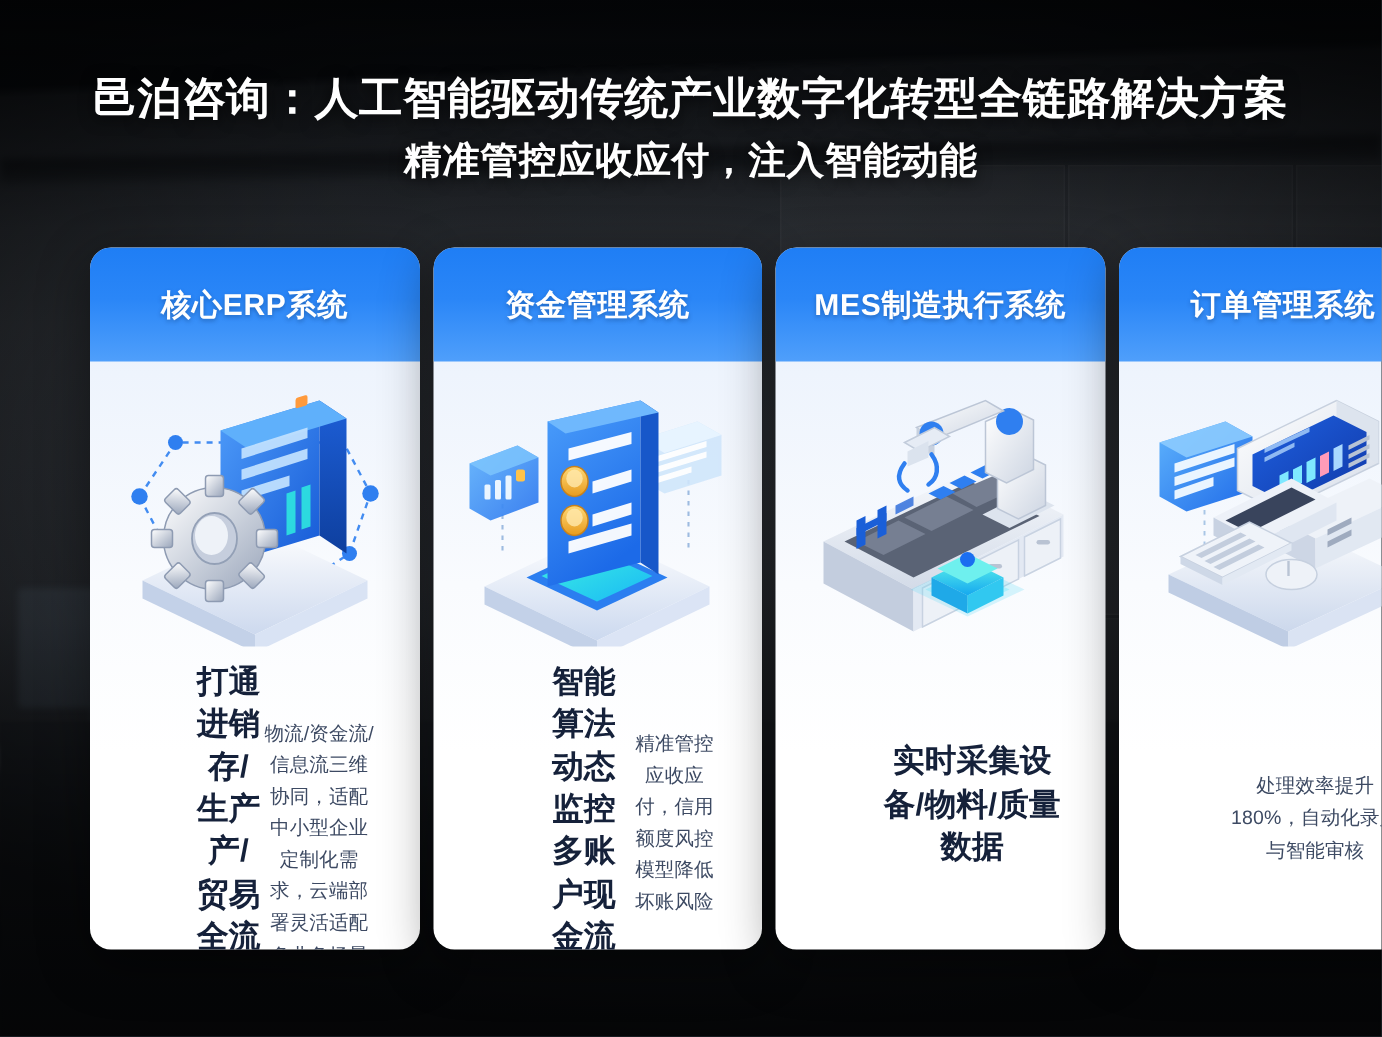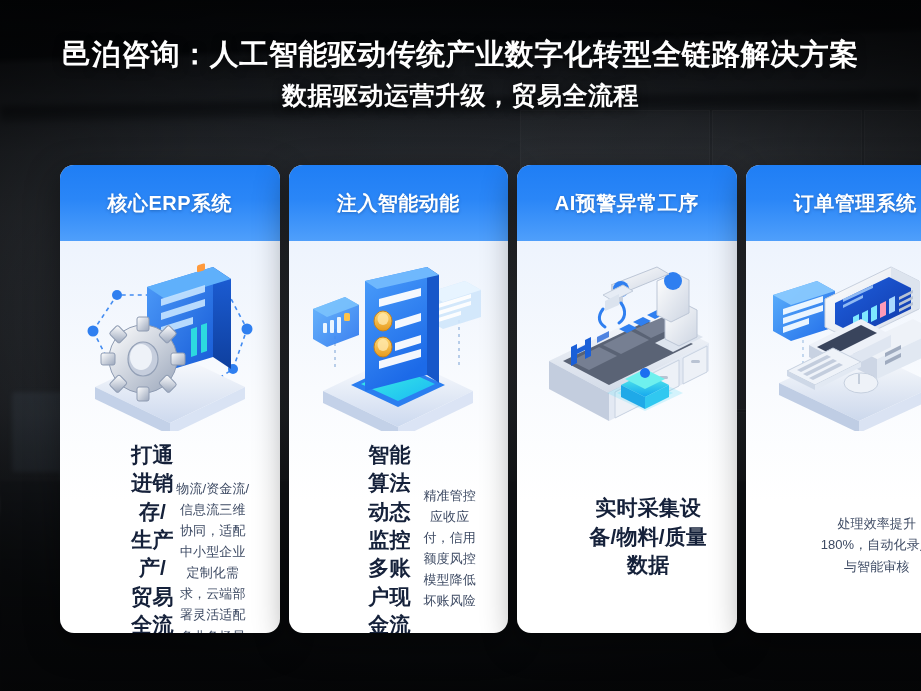--- a/index.html
+++ b/index.html
@@ -46,21 +46,21 @@
   }
   .bg-vignette {
     position:absolute; inset:0;
     background:
       radial-gradient(ellipse 70% 55% at 50% 45%, rgba(0,0,0,0) 0%, rgba(0,0,0,.25) 60%, rgba(0,0,0,.62) 100%),
       linear-gradient(180deg, rgba(5,7,10,.82) 0%, rgba(10,13,17,.25) 22%, rgba(8,10,14,.15) 60%, rgba(6,8,11,.55) 100%);
   }
 
   
   .titles {
-    position:absolute; left:0; right:0; top:36px;
+    position:absolute; left:0; right:0; top:48px;
     text-align:center; z-index:5;
   }
   .title-main {
     font-size:29px; font-weight:bold; color:#ffffff;
     letter-spacing:.5px; line-height:1.25;
     text-shadow:0 2px 10px rgba(0,0,0,.75);
   }
   .title-sub {
     font-size:25px; font-weight:bold; color:#ffffff;
     letter-spacing:.5px; line-height:1.25; margin-top:8px;
@@ -129,21 +129,21 @@
 
   <div class="bg-desk" style="left:770px;top:470px;width:170px;height:14px;opacity:.5;"></div>
   <div class="bg-monitor" style="left:800px;top:404px;width:96px;height:62px;opacity:.5;"></div>
 
   <div class="bg-floor"></div>
   <div class="bg-vignette"></div>
 </div>
 
 <div class="titles">
   <div class="title-main">邑泊咨询：人工智能驱动传统产业数字化转型全链路解决方案</div>
-  <div class="title-sub">数据驱动运营升级，贸易全流程</div>
+  <div class="title-sub">精准管控应收应付，注入智能动能</div>
 </div>
 
 <div class="cards">
 
   <div class="card">
     <div class="card-head">
       <div class="card-head-title">核心ERP系统</div>
     </div>
     <div class="card-art">
       <svg width="178" height="180" viewBox="0 0 178 180">
@@ -219,21 +219,21 @@
       </svg>
     </div>
     <div class="card-body">
       <div class="card-lead">打通进销存/生产产/贸易全流程</div>
       <div class="card-desc">物流/资金流/信息流三维协同，适配中小型企业定制化需求，云端部署灵活适配多业务场景</div>
     </div>
   </div>
 
   <div class="card">
     <div class="card-head">
-      <div class="card-head-title">注入智能动能</div>
+      <div class="card-head-title">资金管理系统</div>
     </div>
     <div class="card-art">
       <svg width="178" height="180" viewBox="0 0 178 180">
         <defs>
           <linearGradient id="g2doc" x1="0" y1="0" x2="0.4" y2="1">
             <stop offset="0" stop-color="#4c9ffb"></stop>
               <stop offset="1" stop-color="#1c6ae8"></stop>
           </linearGradient>
           <linearGradient id="g2plat" x1="0" y1="0" x2="0" y2="1">
             <stop offset="0" stop-color="#ffffff"></stop>
@@ -308,21 +308,21 @@
       </svg>
     </div>
     <div class="card-body">
       <div class="card-lead">智能算法动态监控多账户现金流</div>
       <div class="card-desc">精准管控应收应付，信用额度风控模型降低坏账风险</div>
     </div>
   </div>
 
   <div class="card">
     <div class="card-head">
-      <div class="card-head-title">AI预警异常工序</div>
+      <div class="card-head-title">MES制造执行系统</div>
     </div>
     <div class="card-art">
       <svg width="180" height="180" viewBox="0 0 180 180">
         <defs>
           <linearGradient id="g3metal" x1="0" y1="0" x2="1" y2="1">
             <stop offset="0" stop-color="#ffffff"></stop>
               <stop offset="1" stop-color="#cdd5e2"></stop>
           </linearGradient>
           <linearGradient id="g3bench" x1="0" y1="0" x2="0" y2="1">
             <stop offset="0" stop-color="#f7f9fc"></stop>

